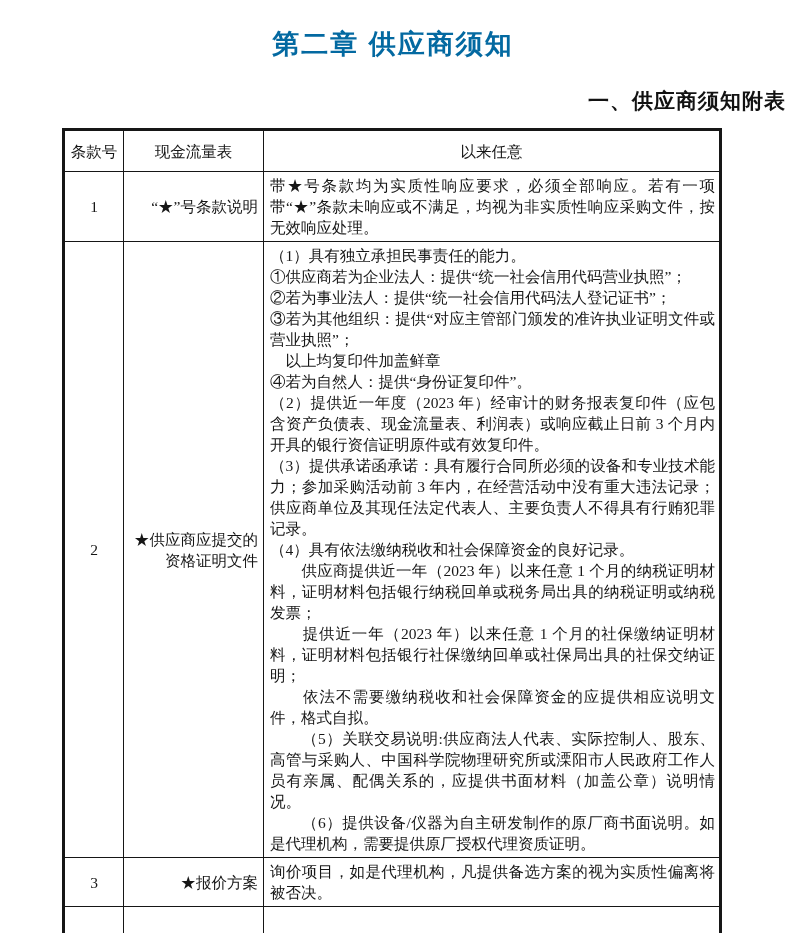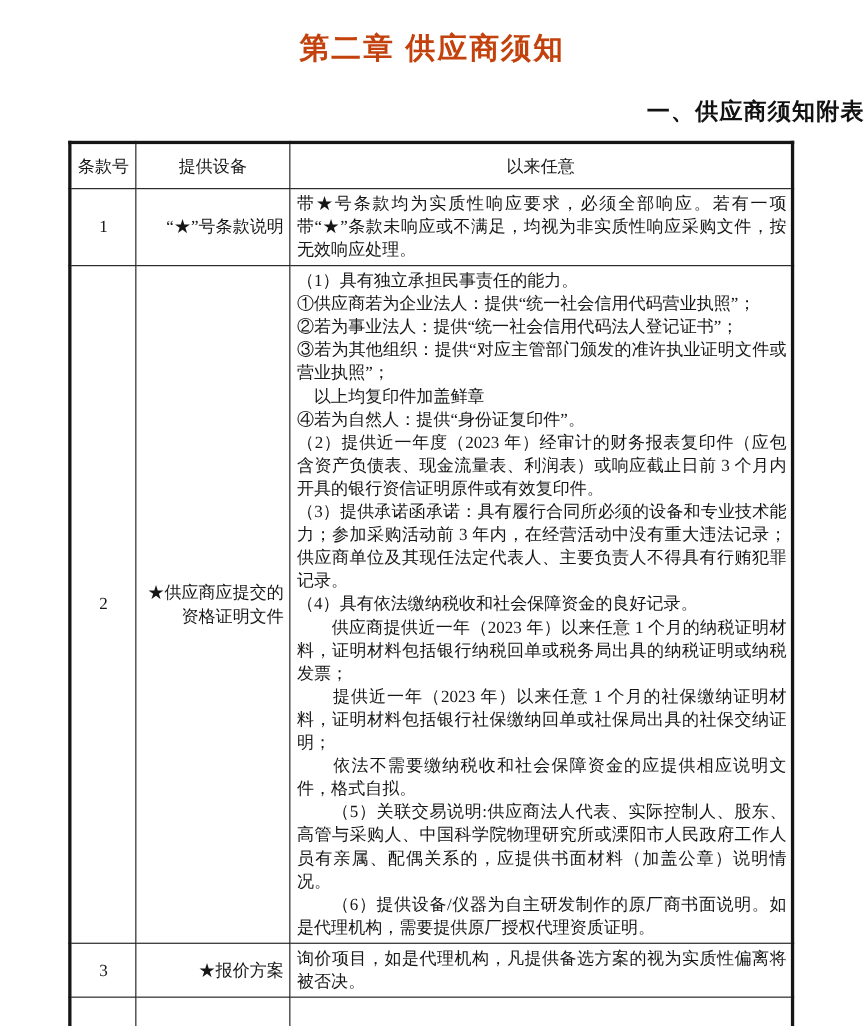--- a/index.html
+++ b/index.html
@@ -3,21 +3,21 @@
 <meta charset="utf-8">
 <style>
   html,body{margin:0;padding:0;background:#ffffff;}
   .page{
     width:786px;height:933px;background:#ffffff;position:relative;overflow:hidden;
     font-family:"Liberation Serif","DejaVu Serif",serif;color:#161616;
   }
   .chapter-title{
     margin:0;padding-top:26px;text-align:center;
     font-family:"Liberation Sans","DejaVu Sans",sans-serif;
-    font-weight:700;font-size:27px;letter-spacing:2px;color:#c2410c;
+    font-weight:700;font-size:27px;letter-spacing:2px;color:#0369a1;
   }
   .section-title{
     margin:0;padding-top:25px;text-align:right;
     font-family:"Liberation Sans","DejaVu Sans",sans-serif;
     font-weight:700;font-size:21px;letter-spacing:1px;color:#121212;
   }
   table.notice{
     border-collapse:collapse;table-layout:fixed;
     width:657px;margin:13px 0 0 62px;
     border:3px solid #161616;
@@ -52,21 +52,21 @@
 
   <table class="notice">
     <colgroup>
         <col class="c1">
         <col class="c2">
         <col class="c3">
       </colgroup>
     <thead>
       <tr>
         <th>条款号</th>
-        <th>提供设备</th>
+        <th>现金流量表</th>
         <th>以来任意</th>
       </tr>
     </thead>
     <tbody>
       <tr class="r1">
         <td class="no">1</td>
         <td class="nm">“★”号条款说明</td>
         <td class="ds">带★号条款均为实质性响应要求，必须全部响应。若有一项带“★”条款未响应或不满足，均视为非实质性响应采购文件，按无效响应处理。</td>
       </tr>
       <tr class="r2">

